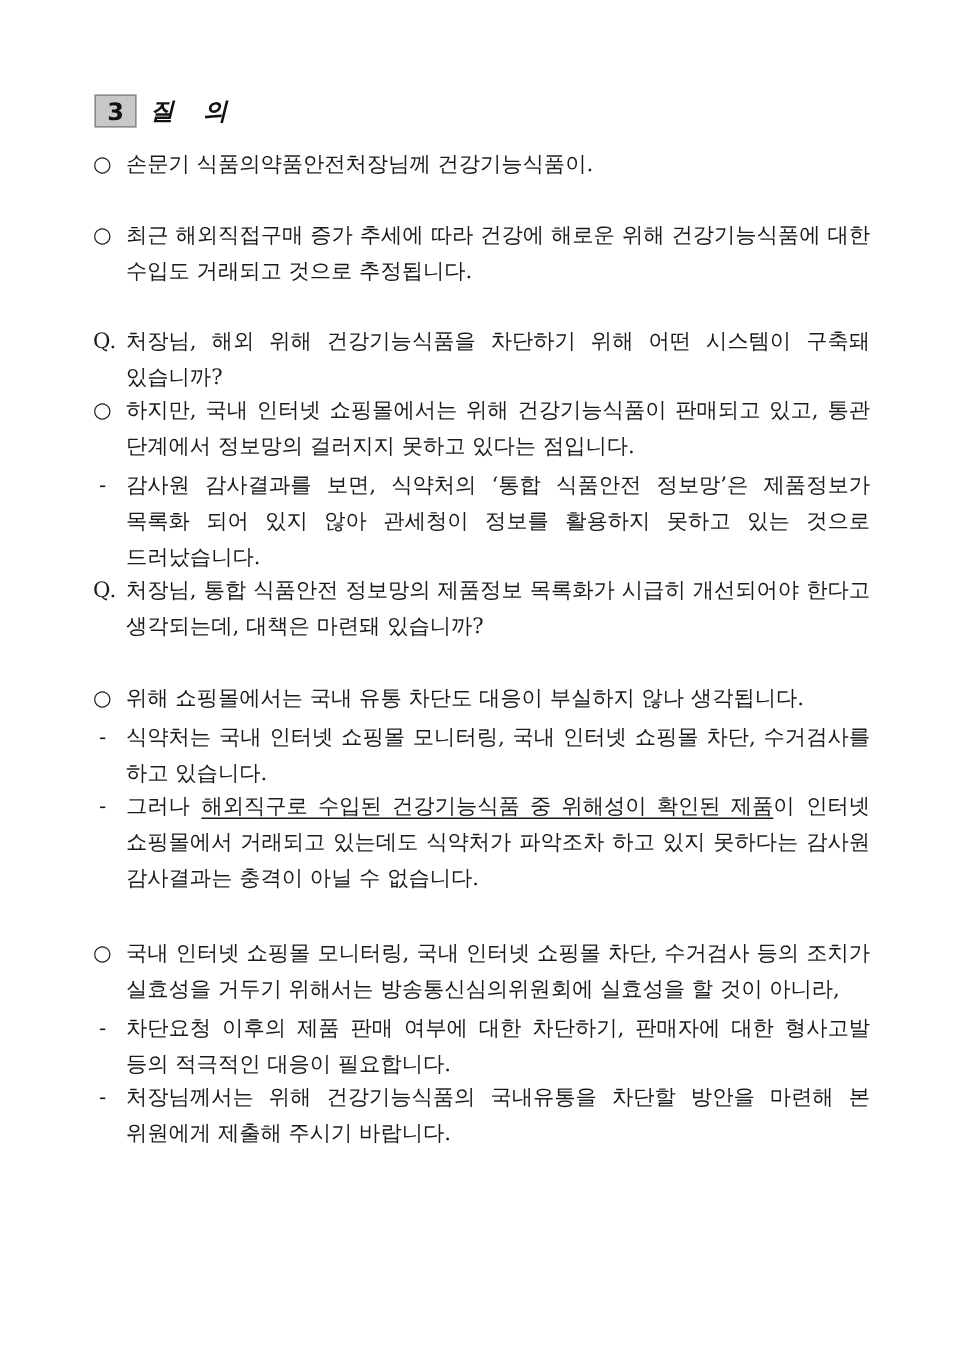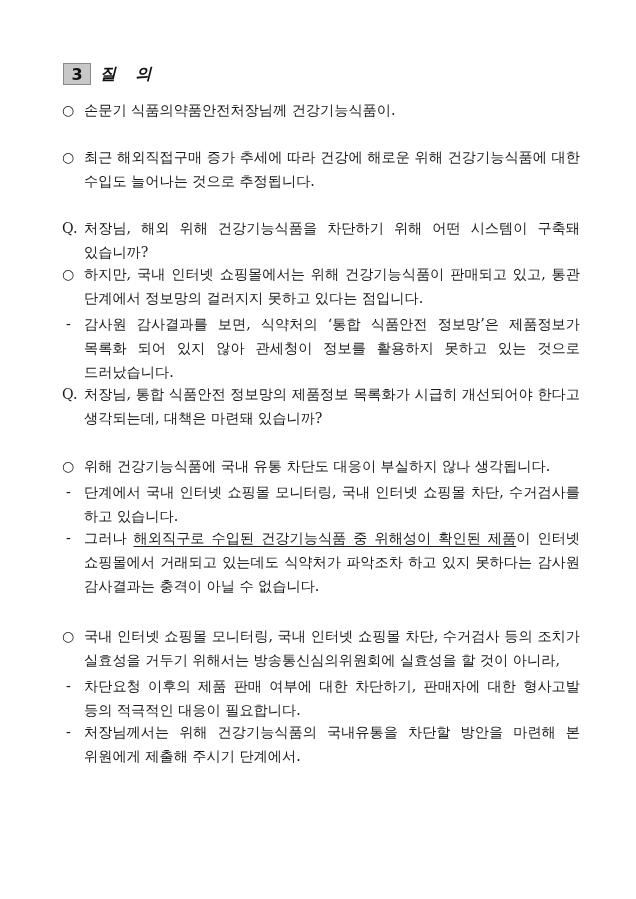--- a/index.html
+++ b/index.html
@@ -21,21 +21,21 @@
     margin-right: 9px; box-sizing: border-box;
   }
   .heading .title { letter-spacing: 7px; font-style: italic; }
   .block { position: absolute; left: 62px; width: 518px; font-size: 14.2px; line-height: 24px; }
   .row { display: flex; }
   .marker { flex: 0 0 auto; }
   .m-circle { width: 22px; }
   .m-q { width: 22px; }
   .m-dash { width: 22px; padding-left: 4px; box-sizing: border-box; }
   .txt { flex: 1 1 auto; text-align: justify; text-align-last: left; word-break: keep-all; }
-  .u { text-decoration: underline; text-underline-offset: 3px; }
+  .u { text-decoration: underline; text-underline-offset: 3px; font-family: Liberation Serif, serif; }
 </style>
 </head>
 <body>
 
 <div class="page">
 
   <div class="heading">
     <span class="num">3</span>
     <span class="title">질 의</span>
   </div>
@@ -43,21 +43,21 @@
   <div class="block" style="top:98px;">
     <div class="row">
       <span class="marker m-circle">○</span>
       <span class="txt">손문기 식품의약품안전처장님께 건강기능식품이.</span>
     </div>
   </div>
 
   <div class="block" style="top:145px;">
     <div class="row">
       <span class="marker m-circle">○</span>
-      <span class="txt">최근 해외직접구매 증가 추세에 따라 건강에 해로운 위해 건강기능식품에 대한 수입도 늘어나는 것으로 추정됩니다.</span>
+      <span class="txt">최근 해외직접구매 증가 추세에 따라 건강에 해로운 위해 건강기능식품에 대한 수입도 거래되고 것으로 추정됩니다.</span>
     </div>
   </div>
 
   <div class="block" style="top:216px;">
     <div class="row">
       <span class="marker m-q">Q.</span>
       <span class="txt">처장님, 해외 위해 건강기능식품을 차단하기 위해 어떤 시스템이 구축돼 있습니까?</span>
     </div>
   </div>
 
@@ -78,28 +78,28 @@
   <div class="block" style="top:382px;">
     <div class="row">
       <span class="marker m-q">Q.</span>
       <span class="txt">처장님, 통합 식품안전 정보망의 제품정보 목록화가 시급히 개선되어야 한다고 생각되는데, 대책은 마련돼 있습니까?</span>
     </div>
   </div>
 
   <div class="block" style="top:454px;">
     <div class="row">
       <span class="marker m-circle">○</span>
-      <span class="txt">위해 건강기능식품에 국내 유통 차단도 대응이 부실하지 않나 생각됩니다.</span>
+      <span class="txt">위해 쇼핑몰에서는 국내 유통 차단도 대응이 부실하지 않나 생각됩니다.</span>
     </div>
   </div>
 
   <div class="block" style="top:480px;">
     <div class="row">
       <span class="marker m-dash">-</span>
-      <span class="txt">단계에서 국내 인터넷 쇼핑몰 모니터링, 국내 인터넷 쇼핑몰 차단, 수거검사를 하고 있습니다.</span>
+      <span class="txt">식약처는 국내 인터넷 쇼핑몰 모니터링, 국내 인터넷 쇼핑몰 차단, 수거검사를 하고 있습니다.</span>
     </div>
   </div>
 
   <div class="block" style="top:526px;">
     <div class="row">
       <span class="marker m-dash">-</span>
       <span class="txt"><span>그러나 </span><span class="u">해외직구로 수입된 건강기능식품 중 위해성이 확인된 제품</span><span>이 인터넷 쇼핑몰에서 거래되고 있는데도 식약처가 파악조차 하고 있지 못하다는 감사원 감사결과는 충격이 아닐 수 없습니다.</span></span>
     </div>
   </div>
 
@@ -113,17 +113,17 @@
   <div class="block" style="top:674px;">
     <div class="row">
       <span class="marker m-dash">-</span>
       <span class="txt">차단요청 이후의 제품 판매 여부에 대한 차단하기, 판매자에 대한 형사고발 등의 적극적인 대응이 필요합니다.</span>
     </div>
   </div>
 
   <div class="block" style="top:720px;">
     <div class="row">
       <span class="marker m-dash">-</span>
-      <span class="txt">처장님께서는 위해 건강기능식품의 국내유통을 차단할 방안을 마련해 본 위원에게 제출해 주시기 단계에서.</span>
+      <span class="txt">처장님께서는 위해 건강기능식품의 국내유통을 차단할 방안을 마련해 본 위원에게 제출해 주시기 바랍니다.</span>
     </div>
   </div>
 
 </div>
 
 </body></html>

